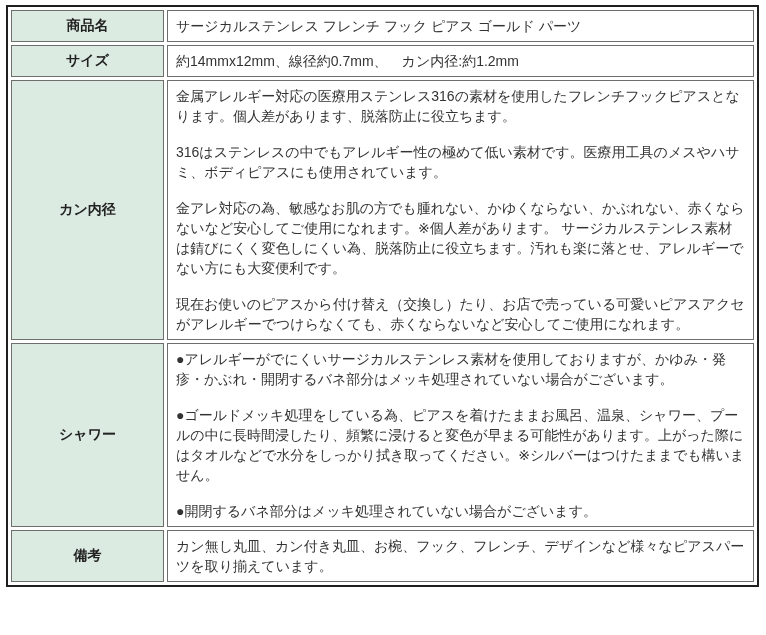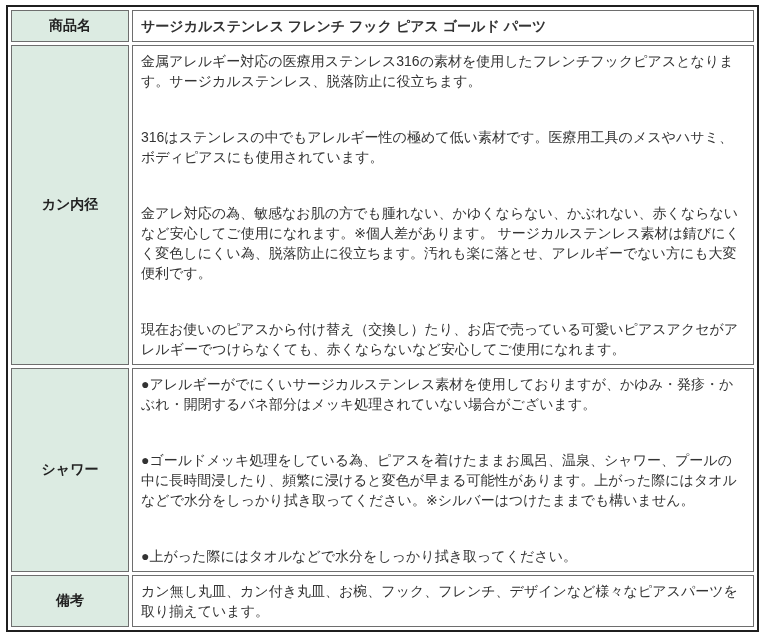--- a/index.html
+++ b/index.html
@@ -29,71 +29,77 @@
     table-layout: fixed;
   }
   table.spec-table th,
   table.spec-table td {
     border: 1px solid var(--cell-border);
     font-size: 14px;
     color: var(--text);
     vertical-align: middle;
   }
   table.spec-table th {
-    width: 118px;
+    width: 153px;
     background: var(--label-bg);
     font-weight: bold;
     text-align: center;
     padding: 6px 4px;
     color: #222222;
   }
   table.spec-table td {
     background: var(--content-bg);
     padding: 5px 8px;
     line-height: 20px;
     text-align: left;
     word-break: break-all;
   }
   
   tr.row-product-name td, tr.row-product-name th,
   tr.row-size td, tr.row-size th,
   tr.row-material td, tr.row-material th,
   tr.row-color td, tr.row-color th {
     height: 32px;
   }
-  tr.row-product-name td { font-weight: bold; }
-  .para + .para { margin-top: 36px; }
+  tr.row-product-name td { font-weight: normal; }
+  .para + .para { margin-top: 16px; }
 </style>
 </head>
 <body>
 
 <div class="page">
   <table class="spec-table">
     <tbody>
         <tr class="row-product-name">
           <th>商品名</th>
           <td>
             <div class="para">サージカルステンレス フレンチ フック ピアス ゴールド パーツ</div>
           </td>
         </tr>
+        <tr class="row-size">
+          <th>サイズ</th>
+          <td>
+            <div class="para">約14mmx12mm、線径約0.7mm、　カン内径:約1.2mm</div>
+          </td>
+        </tr>
         <tr class="row-description">
           <th>カン内径</th>
           <td>
-            <div class="para">金属アレルギー対応の医療用ステンレス316の素材を使用したフレンチフックピアスとなります。サージカルステンレス、脱落防止に役立ちます。</div>
+            <div class="para">金属アレルギー対応の医療用ステンレス316の素材を使用したフレンチフックピアスとなります。個人差があります、脱落防止に役立ちます。</div>
             <div class="para">316はステンレスの中でもアレルギー性の極めて低い素材です。医療用工具のメスやハサミ、ボディピアスにも使用されています。</div>
             <div class="para">金アレ対応の為、敏感なお肌の方でも腫れない、かゆくならない、かぶれない、赤くならないなど安心してご使用になれます。※個人差があります。 サージカルステンレス素材は錆びにくく変色しにくい為、脱落防止に役立ちます。汚れも楽に落とせ、アレルギーでない方にも大変便利です。</div>
             <div class="para">現在お使いのピアスから付け替え（交換し）たり、お店で売っている可愛いピアスアクセがアレルギーでつけらなくても、赤くならないなど安心してご使用になれます。</div>
           </td>
         </tr>
         <tr class="row-precautions">
           <th>シャワー</th>
           <td>
             <div class="para">●アレルギーがでにくいサージカルステンレス素材を使用しておりますが、かゆみ・発疹・かぶれ・開閉するバネ部分はメッキ処理されていない場合がございます。</div>
             <div class="para">●ゴールドメッキ処理をしている為、ピアスを着けたままお風呂、温泉、シャワー、プールの中に長時間浸したり、頻繁に浸けると変色が早まる可能性があります。上がった際にはタオルなどで水分をしっかり拭き取ってください。※シルバーはつけたままでも構いません。</div>
-            <div class="para">●上がった際にはタオルなどで水分をしっかり拭き取ってください。</div>
+            <div class="para">●開閉するバネ部分はメッキ処理されていない場合がございます。</div>
           </td>
         </tr>
         <tr class="row-remarks">
           <th>備考</th>
           <td>
             <div class="para">カン無し丸皿、カン付き丸皿、お椀、フック、フレンチ、デザインなど様々なピアスパーツを取り揃えています。</div>
           </td>
         </tr>
       </tbody>
   </table>

